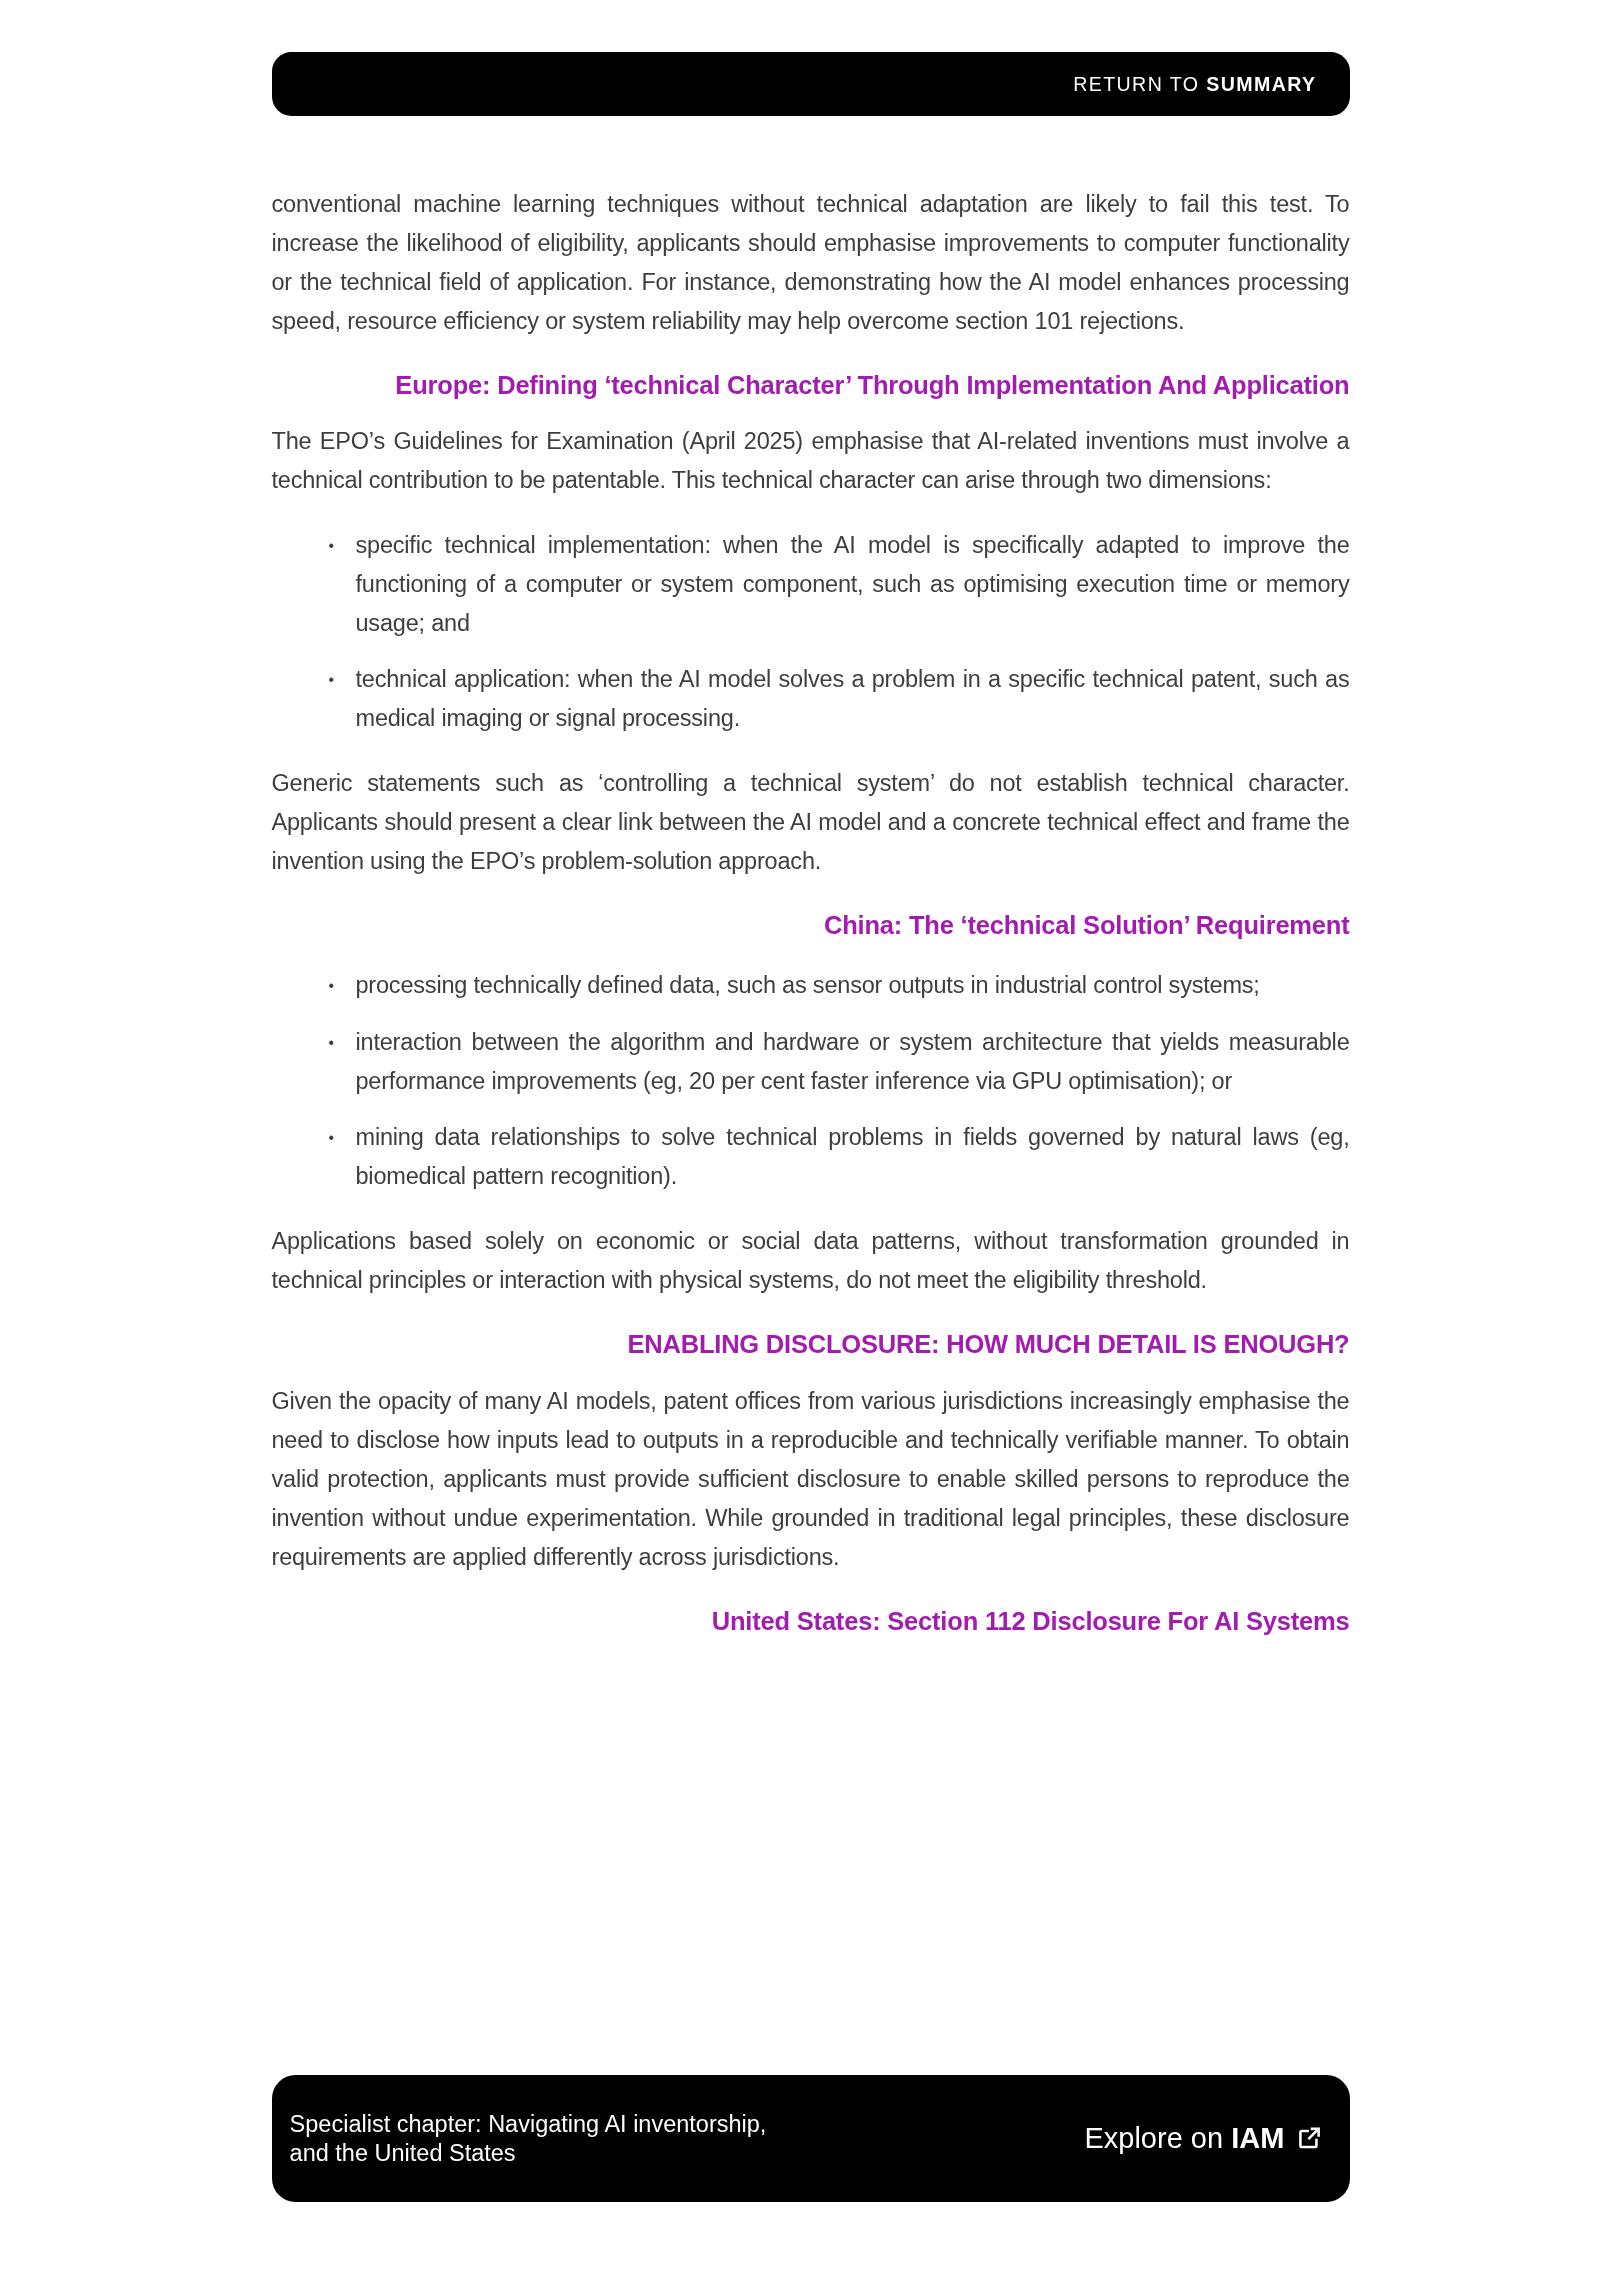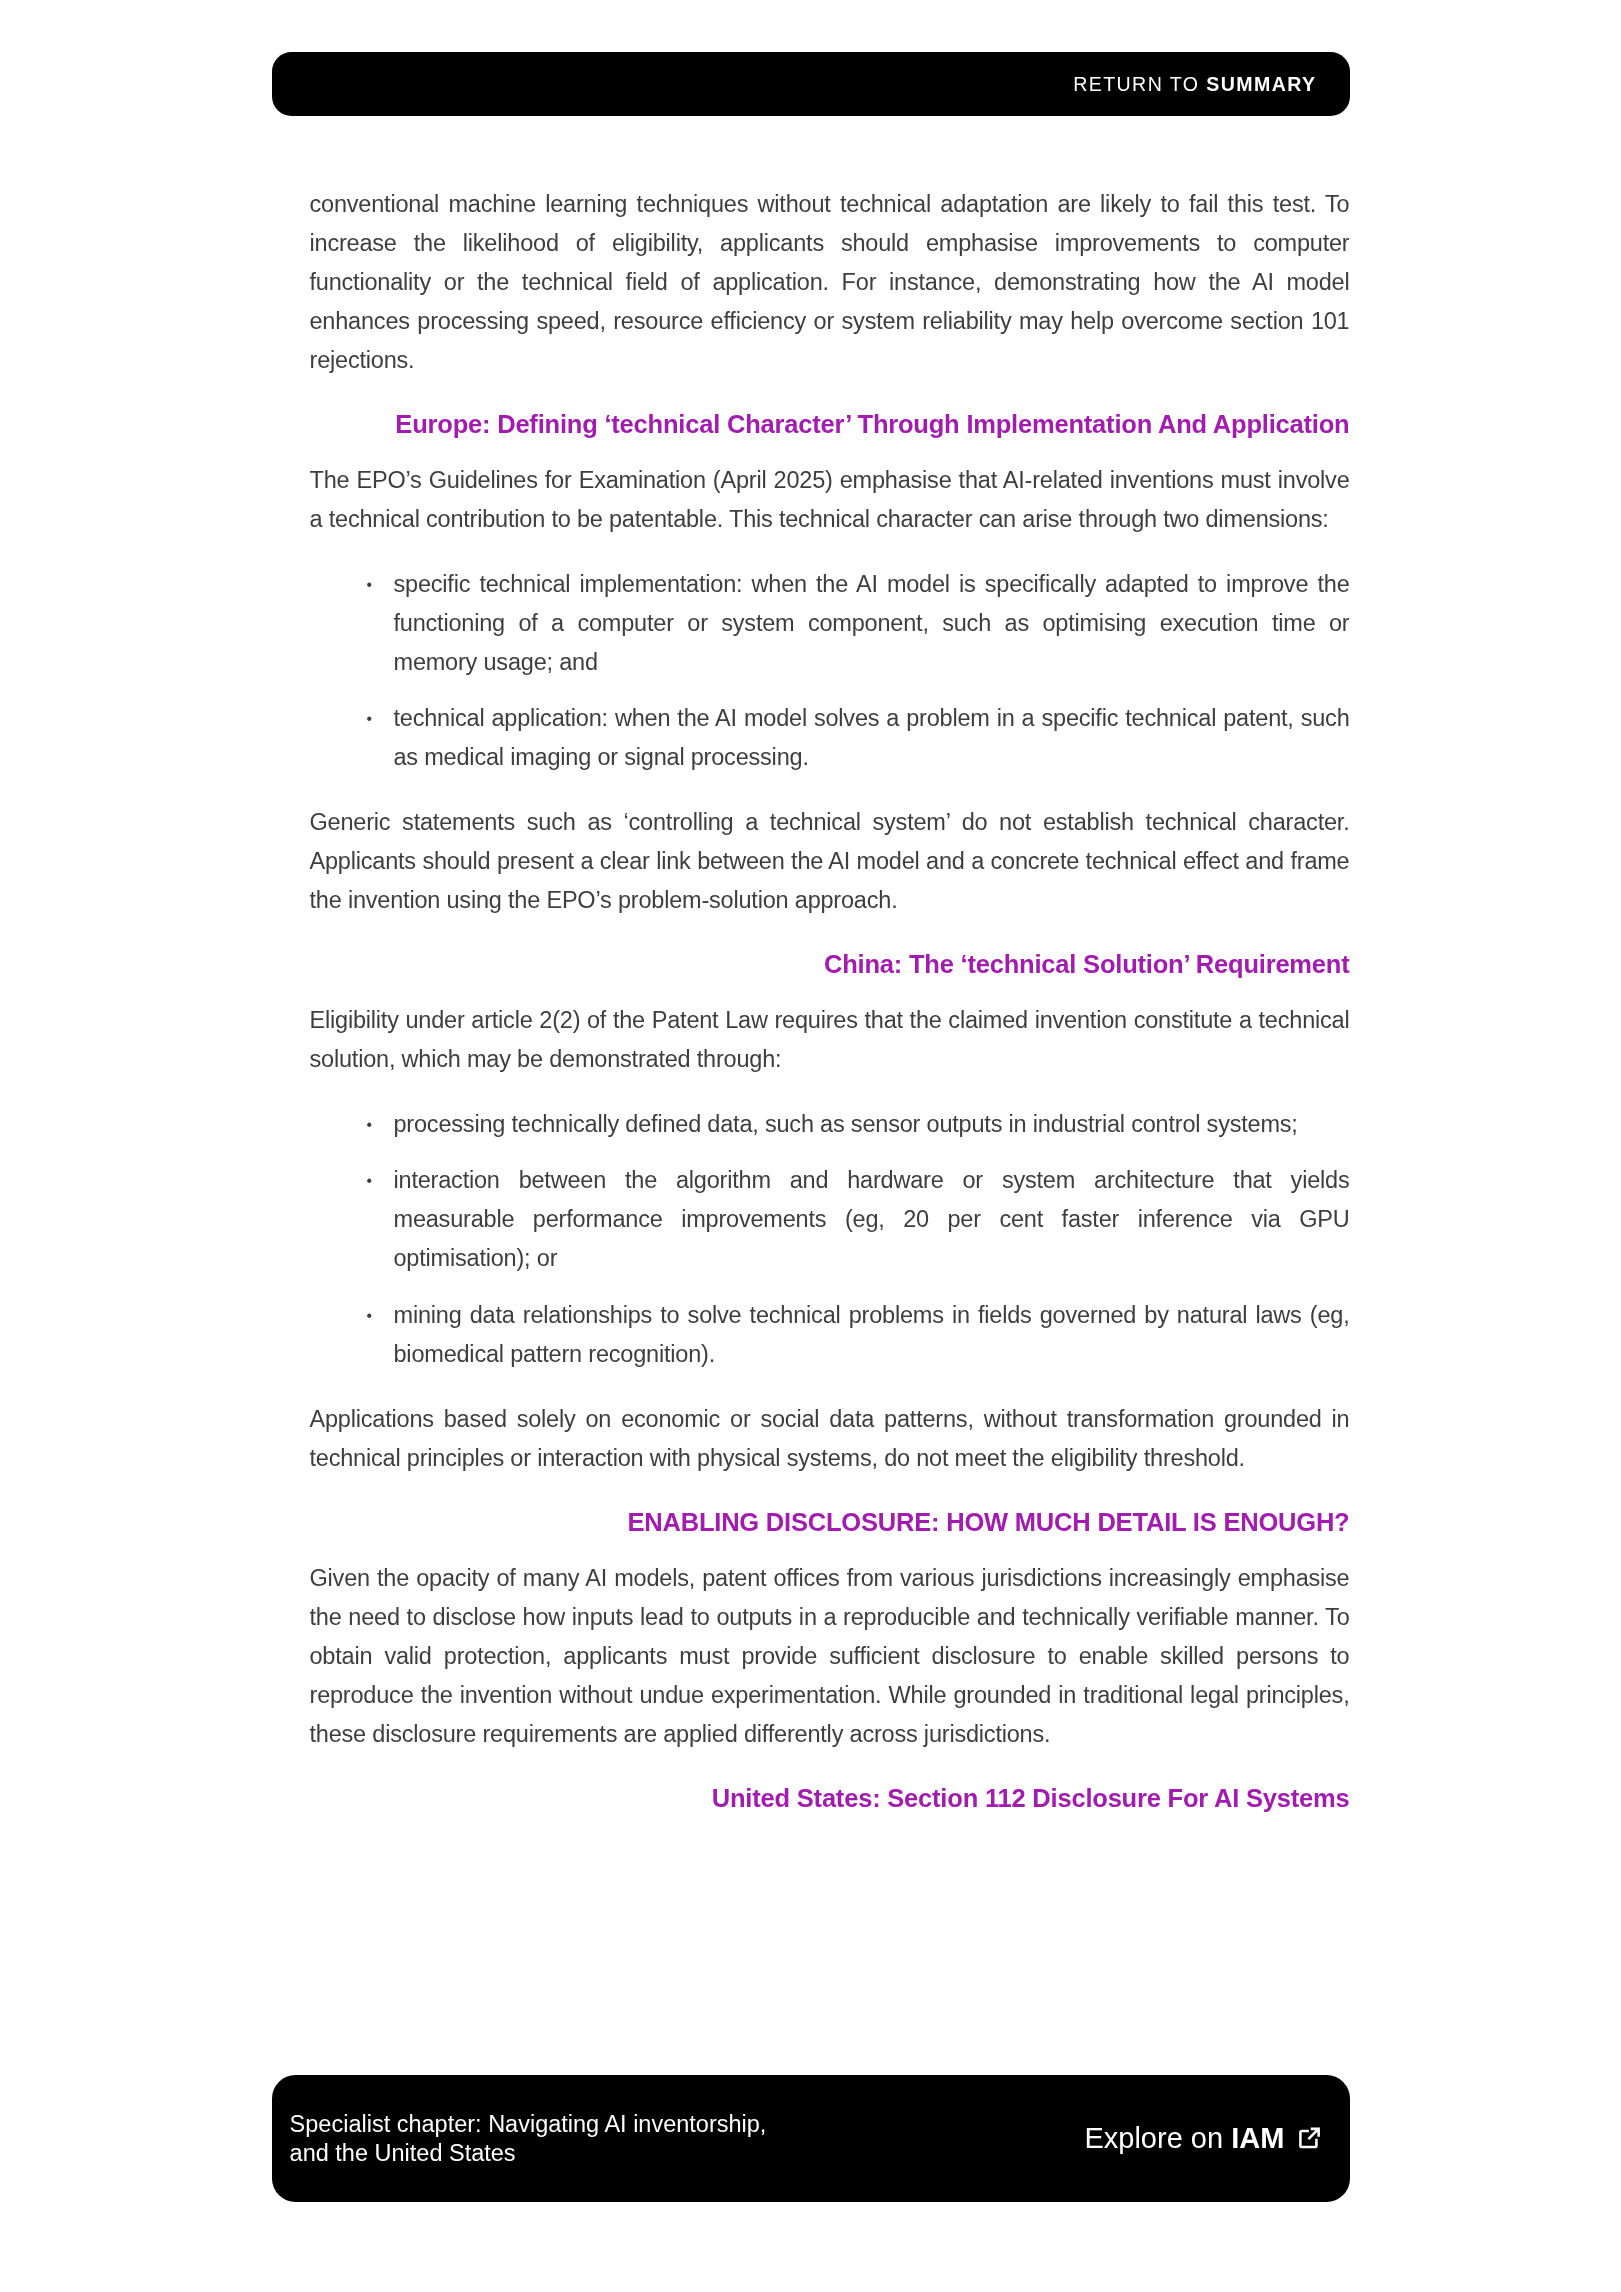--- a/index.html
+++ b/index.html
@@ -34,21 +34,20 @@
   .topbar-link .bold { font-weight: bold; }
 
   
   .content {
     padding-top: 47px;
     color: #3e3e3e;
     font-size: 23.5px;
     line-height: 39px;
     text-align: justify;
     letter-spacing: -0.2px;
-    margin-left: 38px;
   }
   .content p { margin: 21.6px 0; }
   .content h2 {
     color: #a21caf;
     font-size: 25.5px;
     line-height: 31px;
     font-weight: bold;
     margin: 29px 0 11.8px 0;
     text-align: right;
     letter-spacing: -0.2px;
@@ -126,21 +125,20 @@
       <li>
         <span class="bullet-marker">•</span>
         <span>technical application: when the AI model solves a problem in a specific technical patent, such as medical imaging or signal processing.</span>
       </li>
     </ul>
 
     <p>Generic statements such as ‘controlling a technical system’ do not establish technical character. Applicants should present a clear link between the AI model and a concrete technical effect and frame the invention using the EPO’s problem-solution approach.</p>
 
     <h2>China: The ‘technical Solution’ Requirement</h2>
 
-    <p>Eligibility under article 2(2) of the Patent Law requires that the claimed invention constitute a technical solution, which may be demonstrated through:</p>
 
     <ul>
       <li>
         <span class="bullet-marker">•</span>
         <span>processing technically defined data, such as sensor outputs in industrial control systems;</span>
       </li>
       <li>
         <span class="bullet-marker">•</span>
         <span>interaction between the algorithm and hardware or system architecture that yields measurable performance improvements (eg, 20 per cent faster inference via GPU optimisation); or</span>
       </li>

